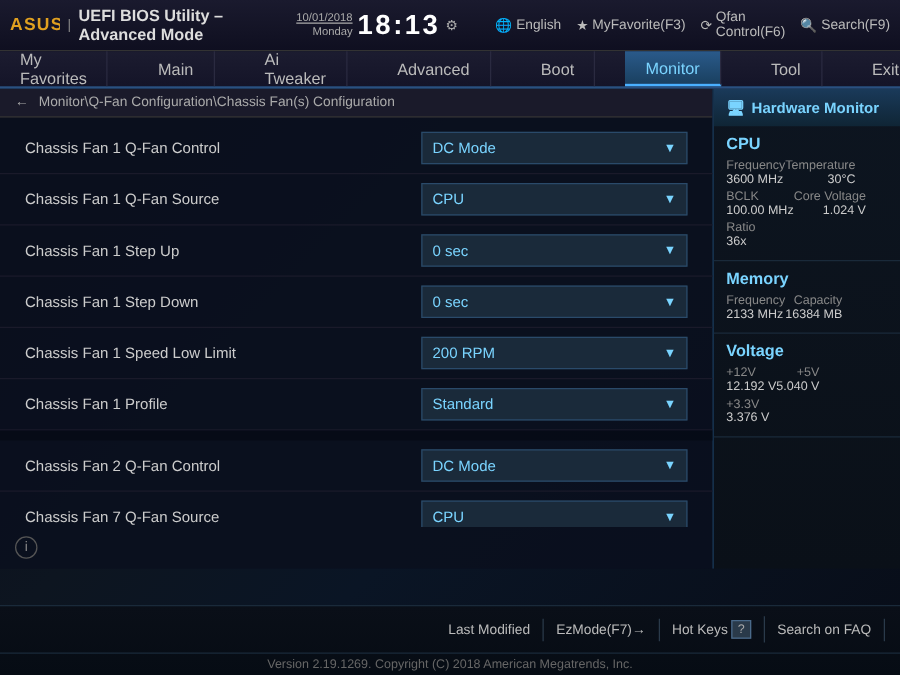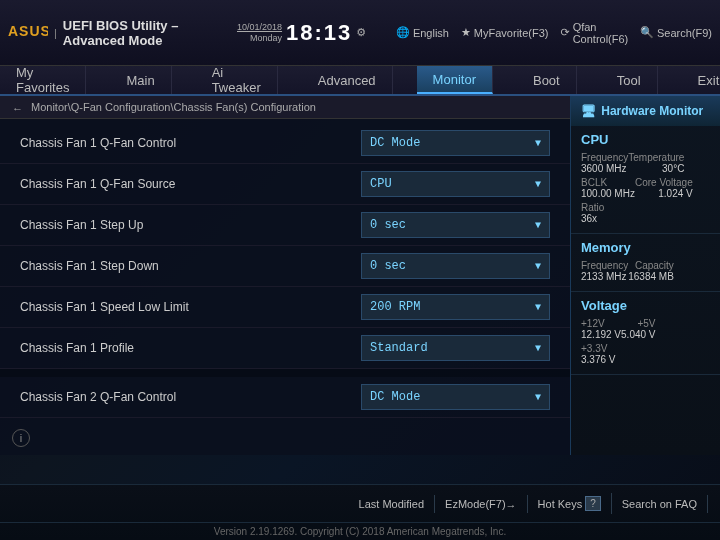--- a/index.html
+++ b/index.html
@@ -27,21 +27,21 @@
       position: relative;
       z-index: 1;
       width: 720px;
       height: 540px;
       display: flex;
       flex-direction: column;
     }
 
     
     .top-bar {
-      height: 66px;
+      height: 41px;
       background: linear-gradient(to bottom, #1a1a2e, #0f0f20);
       border-bottom: 1px solid #333;
       display: flex;
       align-items: center;
       padding: 0 8px;
       gap: 10px;
     }
 
     .logo-area {
       display: flex;
@@ -170,22 +170,21 @@
       min-height: 34px;
     }
 
     .setting-label {
       flex: 1;
       color: #ccc;
       font-size: 12px;
     }
 
     .setting-control {
-      width: 189px;
-      font-family: Liberation Mono, monospace;
+      width: 213px;
     }
 
     .dropdown {
       width: 100%;
       background: #1a2a3a;
       border: 1px solid #2a4a6a;
       color: #7ad4ff;
       padding: 4px 8px;
       font-size: 12px;
       display: flex;
@@ -361,22 +360,22 @@
       <span class="top-link">⟳ <span>Qfan Control(F6)</span></span>
       <span class="top-link">🔍 <span>Search(F9)</span></span>
     </div>
   </div>
 
   <div class="nav-bar">
     <div class="nav-item">My Favorites</div>
     <div class="nav-item">Main</div>
     <div class="nav-item">Ai Tweaker</div>
     <div class="nav-item">Advanced</div>
+    <div class="nav-item">Boot</div>
     <div class="nav-item active">Monitor</div>
-    <div class="nav-item">Boot</div>
     <div class="nav-item">Tool</div>
     <div class="nav-item">Exit</div>
     <div class="nav-spacer"></div>
   </div>
 
   <div class="content-area">
 
     <div class="main-panel">
 
       <div class="breadcrumb">

